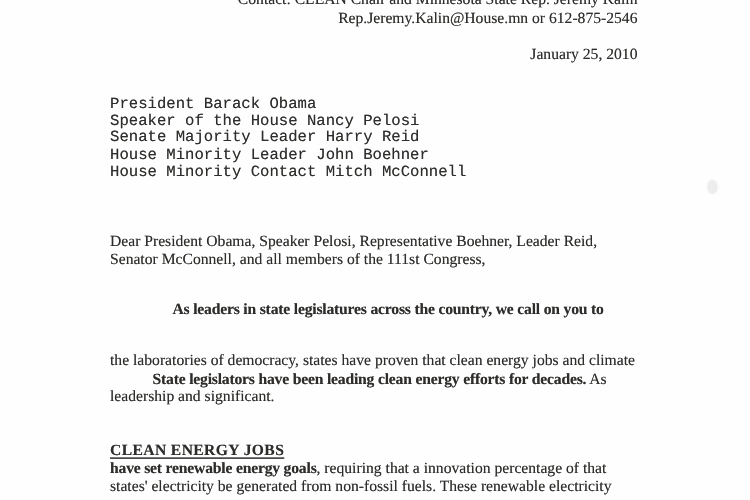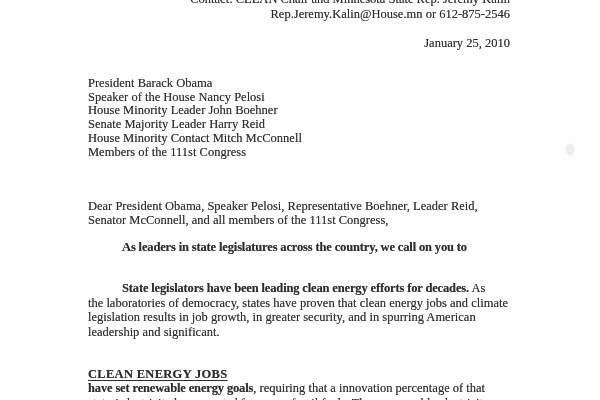--- a/index.html
+++ b/index.html
@@ -16,36 +16,35 @@
   .line{white-space:nowrap;line-height:14.6px;}
   .b{font-weight:bold;letter-spacing:-0.15px;}
   .indent{padding-left:34px;}
   .contact-block{
     position:absolute;top:-8px;right:90px;
     text-align:right;
   }
   .contact-block .line{line-height:15px;}
   .date-line{position:absolute;top:36px;right:90px;}
   .recipients{position:absolute;left:88px;top:77px;}
-  .recipients .line{line-height:13.7px;}
-  .salutation{position:absolute;left:88px;top:199px;font-family:Liberation Serif, serif;}
+  .recipients .line{line-height:13.7px;font-family:Liberation Mono, monospace;}
+  .salutation{position:absolute;left:88px;top:186px;font-family:Liberation Serif, serif;}
   .salutation .line{line-height:14.3px;}
-  .para-call{position:absolute;left:88px;top:240px;}
+  .para-call{position:absolute;left:104px;top:240px;}
   .para-call .line{line-height:14px;}
   .para-states{position:absolute;left:88px;top:281px;}
   .section{position:absolute;left:88px;top:353px;}
   .heading{
     font-weight:bold;
     text-decoration:underline;
     text-decoration-thickness:1.4px;
     text-underline-offset:2px;
     letter-spacing:0.3px;
     line-height:14px;
     white-space:nowrap;
-    margin-top:14px;
   }
   .smudge{
     position:absolute;left:566px;top:144px;
     width:8px;height:11px;border-radius:50%;
     background:rgba(90,90,90,0.10);
     box-shadow:0 0 2px rgba(90,90,90,0.10);
   }
 </style>
 </head>
 <body>
@@ -55,39 +54,37 @@
   <div class="contact-block">
     <div class="line">Contact: CLEAN Chair and Minnesota State Rep. Jeremy Kalin</div>
     <div class="line">Rep.Jeremy.Kalin@House.mn or 612-875-2546</div>
   </div>
 
   <div class="date-line line">January 25, 2010</div>
 
   <div class="recipients">
     <div class="line">President Barack Obama</div>
     <div class="line">Speaker of the House Nancy Pelosi</div>
+    <div class="line">Senate Majority Leader Harry Reid</div>
     <div class="line">House Minority Leader John Boehner</div>
-    <div class="line">Senate Majority Leader Harry Reid</div>
     <div class="line">House Minority Contact Mitch McConnell</div>
-    <div class="line">Members of the 111st Congress</div>
   </div>
 
   <div class="salutation">
     <div class="line">Dear President Obama, Speaker Pelosi, Representative Boehner, Leader Reid,</div>
     <div class="line">Senator McConnell, and all members of the 111st Congress,</div>
   </div>
 
   <div class="para-call b">
     <div class="line indent">As leaders in state legislatures across the country, we call on you to</div>
   </div>
 
   <div class="para-states">
+    <div class="line">the laboratories of democracy, states have proven that clean energy jobs and climate</div>
     <div class="line indent"><span class="b">State legislators have been leading clean energy efforts for decades.</span><span> As</span></div>
-    <div class="line">the laboratories of democracy, states have proven that clean energy jobs and climate</div>
-    <div class="line">legislation results in job growth, in greater security, and in spurring American</div>
     <div class="line">leadership and significant.</div>
   </div>
 
   <div class="section">
     <div class="heading">CLEAN ENERGY JOBS</div>
     <div class="line"><span class="b">have set renewable energy goals</span><span>, requiring that a innovation percentage of that</span></div>
     <div class="line">states' electricity be generated from non-fossil fuels. These renewable electricity</div>
   </div>
 
   <div class="smudge"></div>

